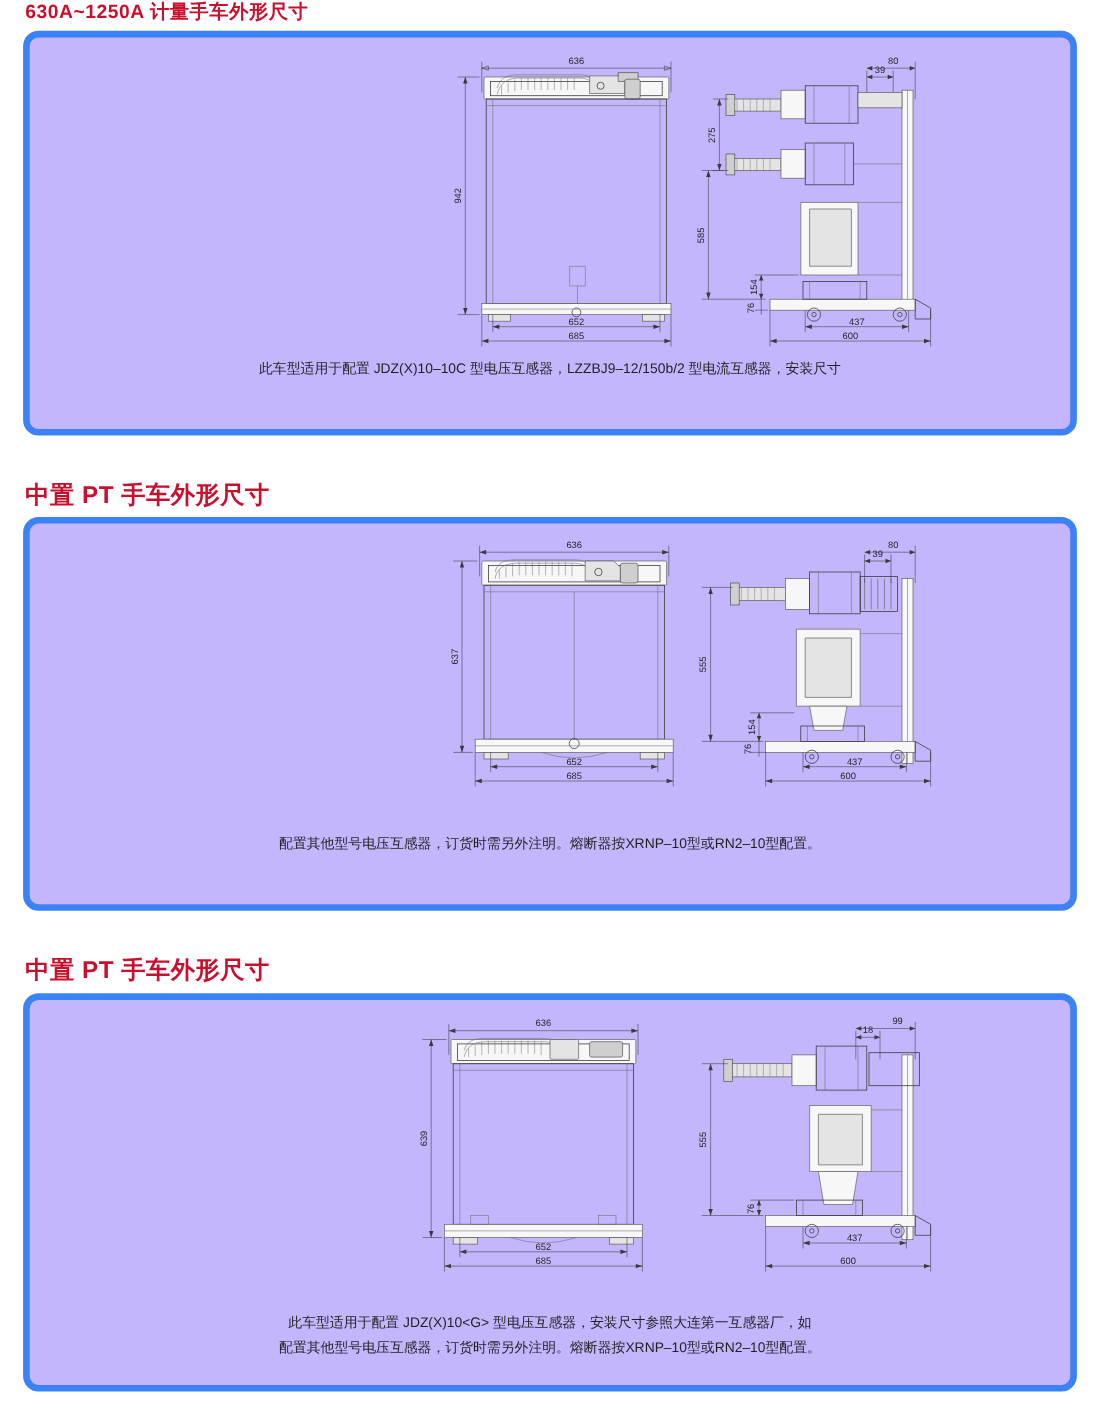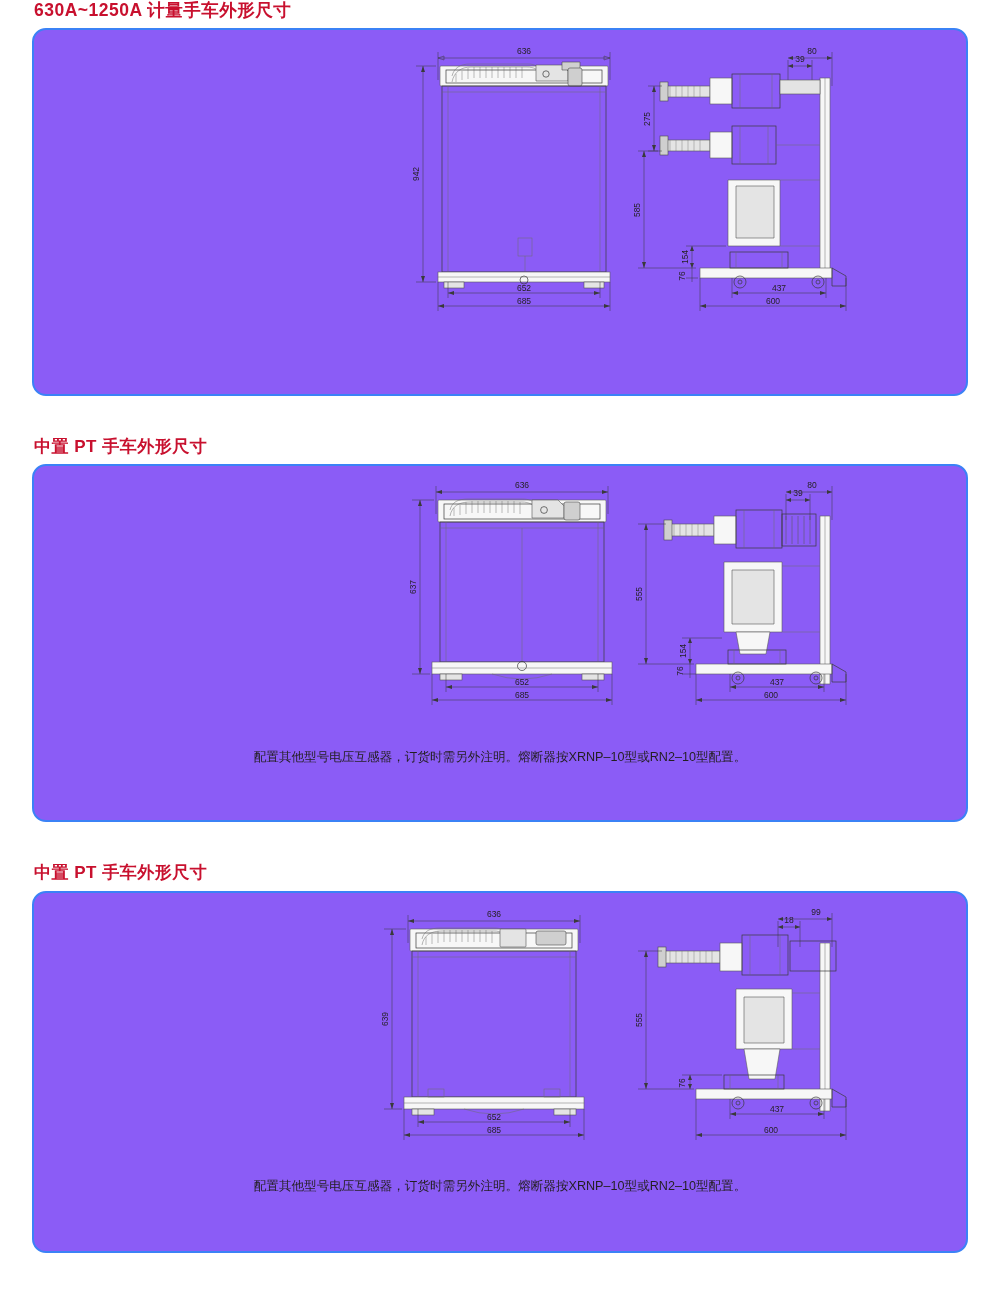--- a/index.html
+++ b/index.html
@@ -13,40 +13,40 @@
     font-family: "Liberation Sans", sans-serif;
     color: #231f20;
     position: relative;
     overflow: hidden;
   }
   .page {
     width: 1000px;
     height: 1289px;
     position: relative;
     box-sizing: border-box;
-    padding: 0 32px;
+    padding: 0 21px;
   }
   .section {
     position: relative;
     margin-bottom: 6px;
   }
   .sec-title {
     font-size: 17.5px;
     font-weight: bold;
     color: #c8102e;
     letter-spacing: 0.5px;
     margin: 0 0 7px 2px;
     line-height: 1.2;
   }
-  .sec-title.small { font-size: 17px; margin-top: 41px; }
+  .sec-title.small { font-size: 22px; margin-top: 41px; }
   .panel {
-    border: 2px solid #3b82f6;
+    border: 6px solid #3b82f6;
     border-radius: 14px;
     position: relative;
-    background: #8b5cf6;
+    background: #c4b5fd;
     box-sizing: border-box;
   }
   .caption {
     font-size: 12.6px;
     line-height: 1.85;
     color: #231f20;
     text-align: center;
     padding: 0 80px 14px 80px;
     box-sizing: border-box;
   }
@@ -247,20 +247,21 @@
 
           <line class="ln-dim" x1="560" y1="248" x2="560" y2="281"></line>
           <line class="ln-dim" x1="706" y1="248" x2="706" y2="281"></line>
           <line class="ln-dim" x1="560" y1="276" x2="706" y2="276"></line>
           <path d="M560 276 l6 -2 v4 z" fill="#3a3a3a"></path>
           <path d="M706 276 l-6 -2 v4 z" fill="#3a3a3a"></path>
           <text class="dim-txt" x="633" y="274" text-anchor="middle">600</text>
         </svg>
       </div>
       <div class="caption">
+        <div>此车型适用于配置 JDZ(X)10–10C 型电压互感器，LZZBJ9–12/150b/2 型电流互感器，安装尺寸</div>
       </div>
     </div>
   </div>
 
   <div class="section" style="margin-top:18px;">
     <div class="sec-title small">中置 PT 手车外形尺寸</div>
     <div class="panel" style="height:358px;">
       <div class="draw-wrap">
         <svg class="dwg" width="720" height="280" viewBox="0 0 720 280">
 
@@ -553,18 +554,19 @@
 
           <line class="ln-dim" x1="556" y1="206" x2="556" y2="247"></line>
           <line class="ln-dim" x1="706" y1="206" x2="706" y2="247"></line>
           <line class="ln-dim" x1="556" y1="242" x2="706" y2="242"></line>
           <path d="M556 242 l6 -2 v4 z" fill="#3a3a3a"></path>
           <path d="M706 242 l-6 -2 v4 z" fill="#3a3a3a"></path>
           <text class="dim-txt" x="631" y="240" text-anchor="middle">600</text>
         </svg>
       </div>
       <div class="caption">
+        <div>此车型适用于配置 JDZ(X)10&lt;G&gt; 型电压互感器，安装尺寸参照大连第一互感器厂，如</div>
         <div>配置其他型号电压互感器，订货时需另外注明。熔断器按XRNP–10型或RN2–10型配置。</div>
       </div>
     </div>
   </div>
 
 </div>
 
 </body></html>

